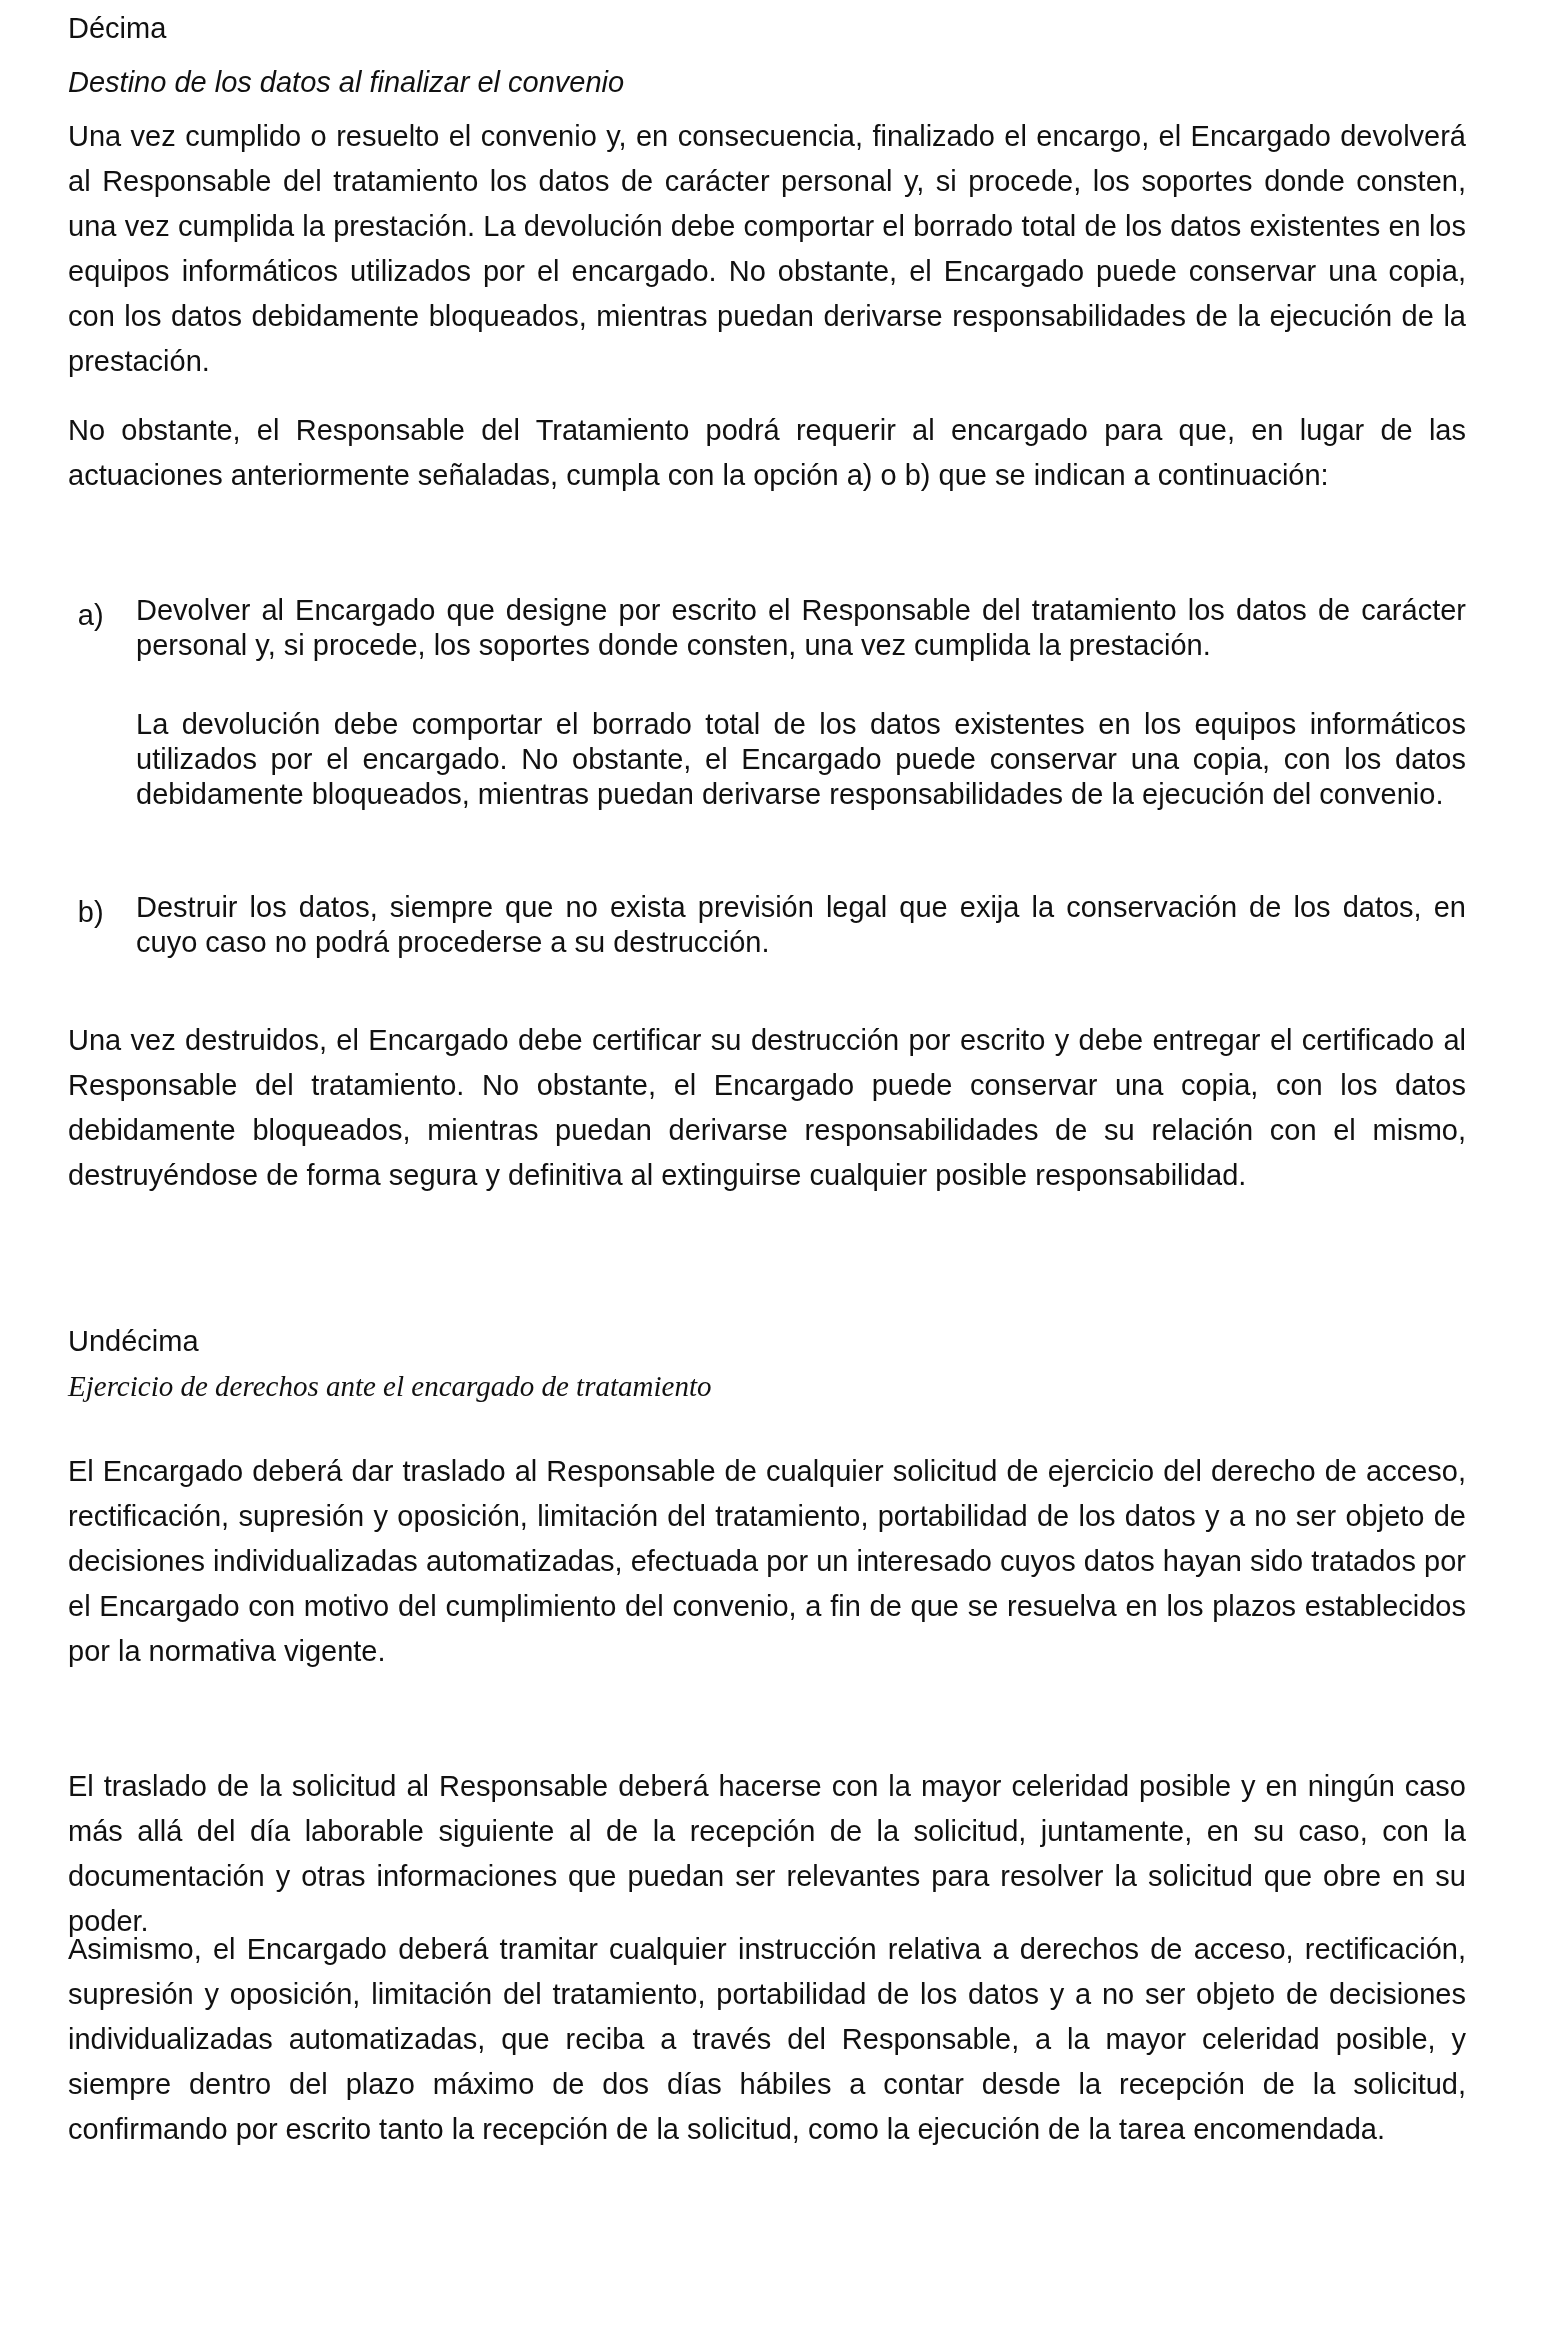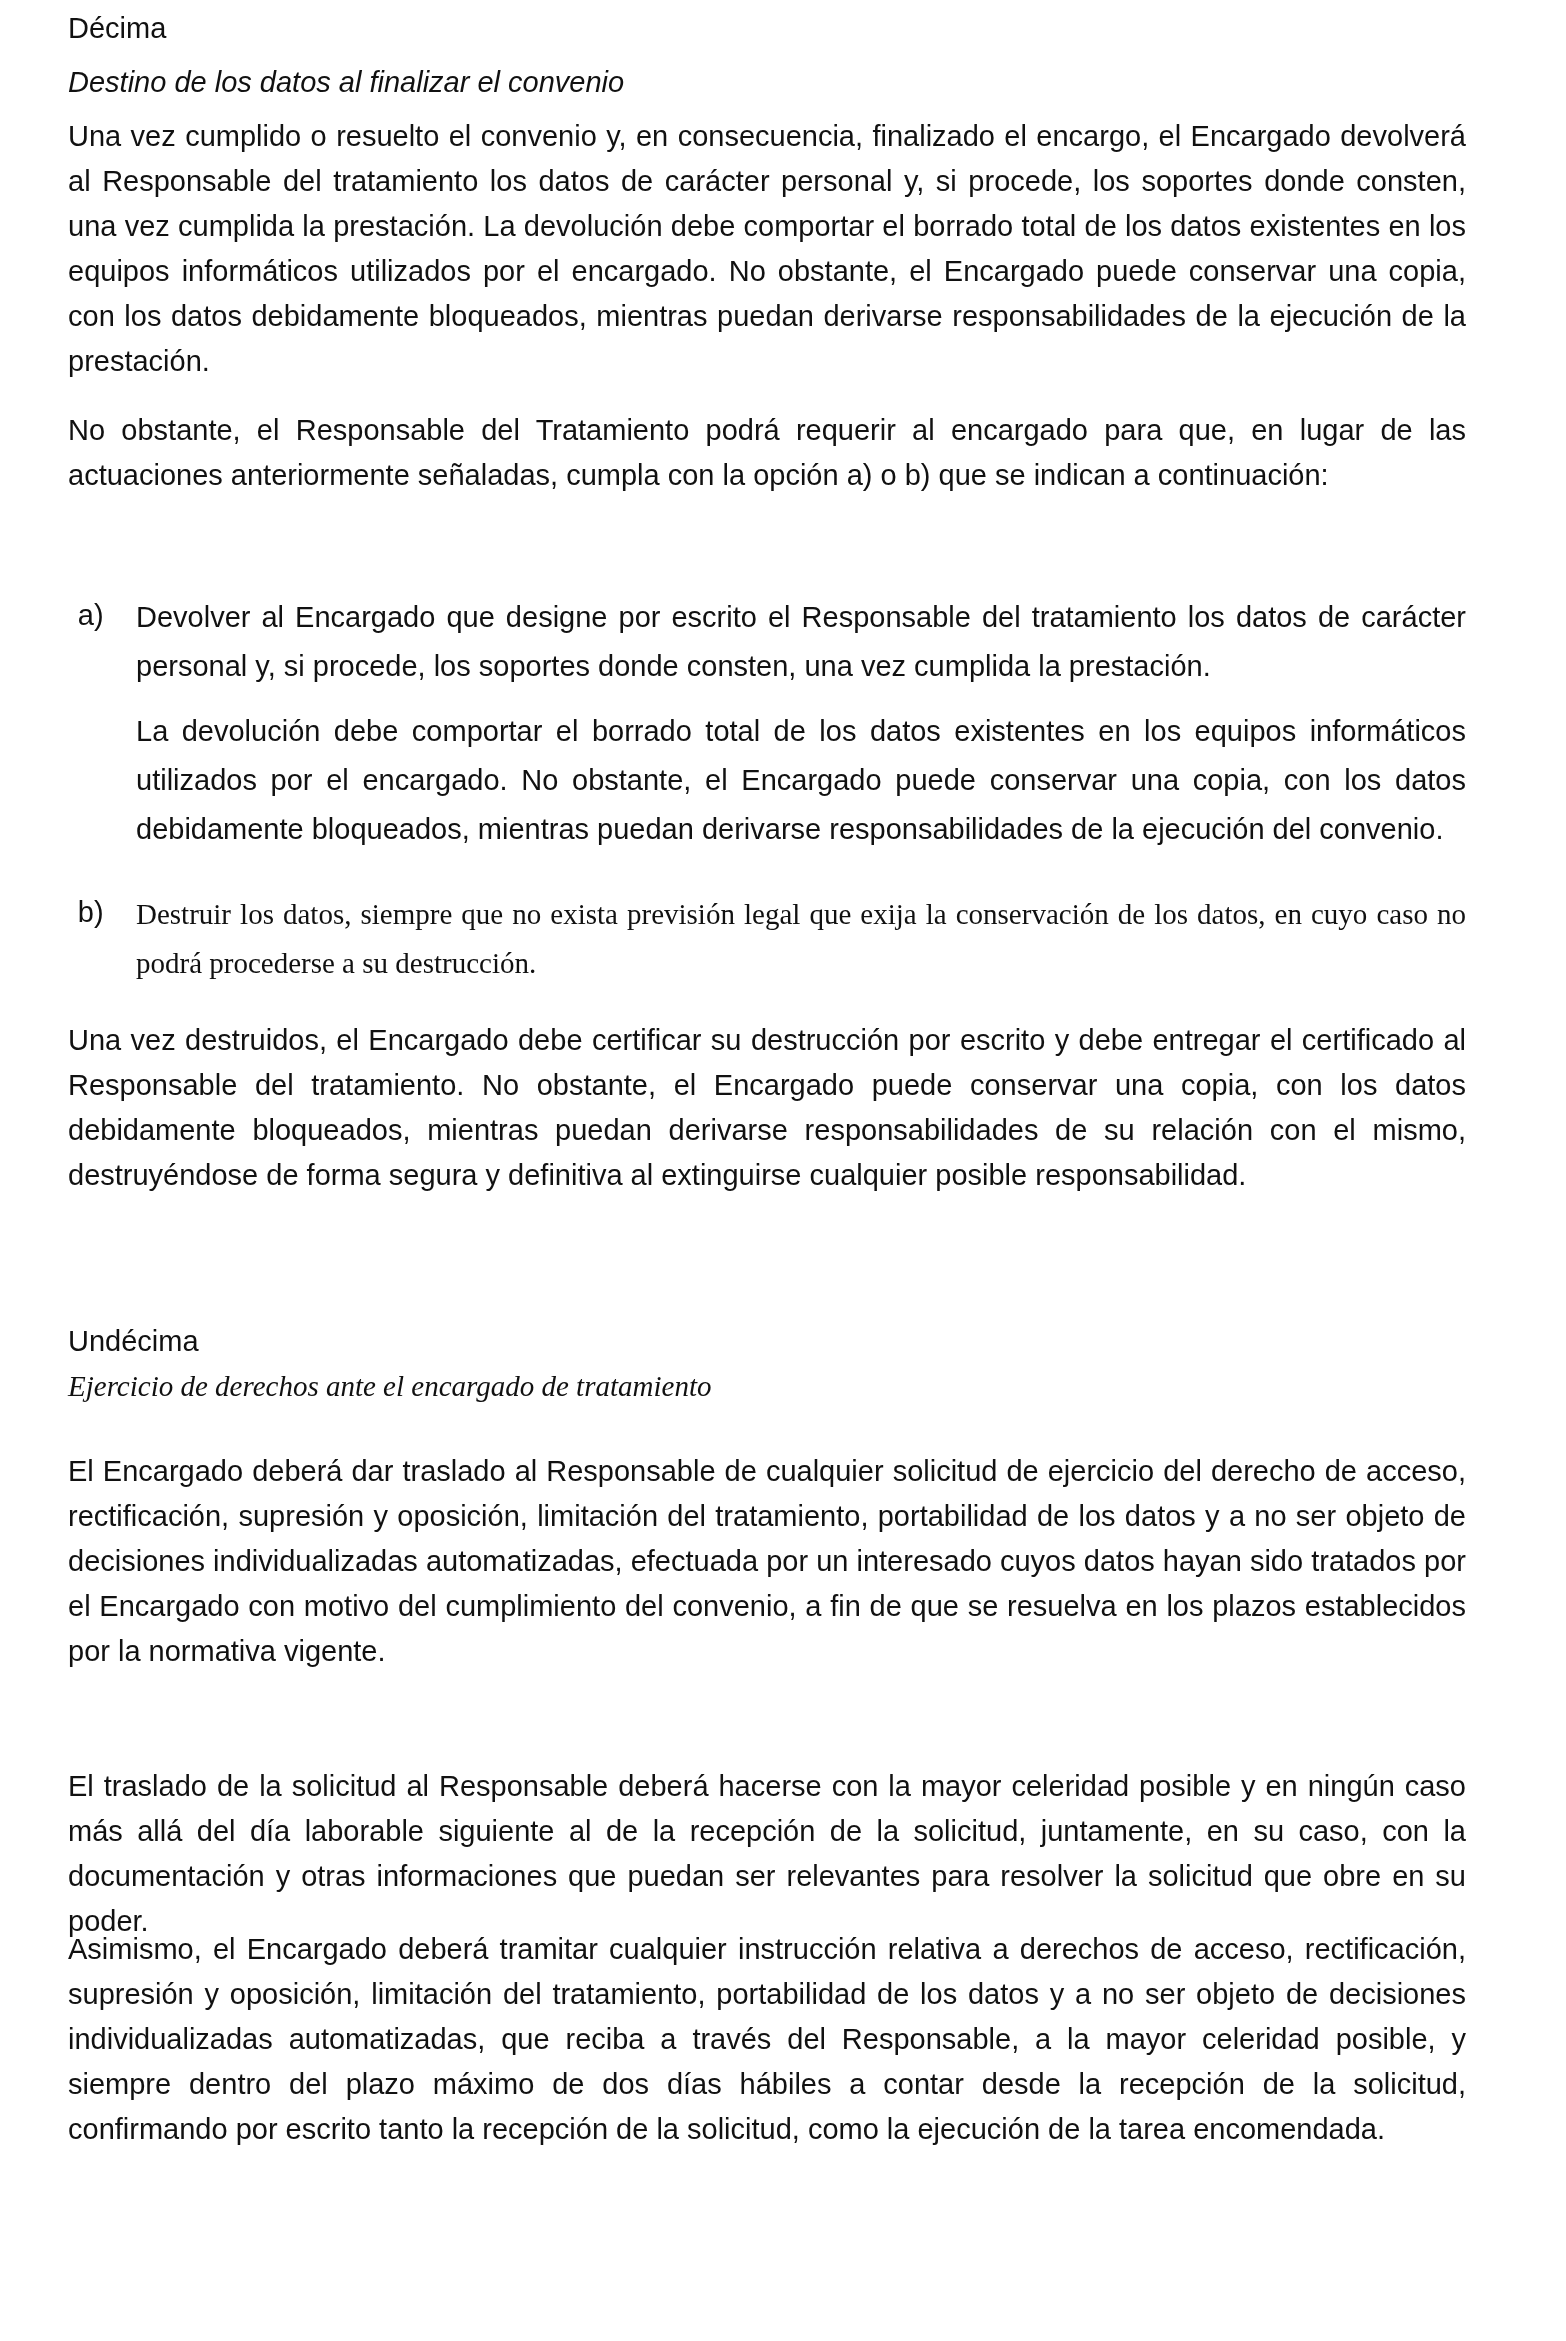--- a/index.html
+++ b/index.html
@@ -4,42 +4,42 @@
 <style>
   html, body { margin:0; padding:0; background:#ffffff; }
   body { width:1567px; height:2342px; position:relative; overflow:hidden;
     font-family:"Liberation Sans", sans-serif; color:#111; font-size:29px; }
   .blk { position:absolute; left:68px; width:1398px; line-height:45px; text-align:justify; }
   .last { text-align-last:left; }
   .h { font-weight:normal; }
   .it { font-style:italic; }
   .li { position:absolute; left:68px; width:1398px; }
   .li .mk { position:absolute; left:9.8px; top:0; line-height:45px; }
-  .li .tx { position:absolute; left:68px; width:1330px; line-height:49px; text-align:justify; }
+  .li .tx { position:absolute; left:68px; width:1330px; line-height:35px; text-align:justify; }
 </style>
 </head>
 <body>
 
 <div>
 
   <div class="blk h" style="top:5.6px;">Décima</div>
   <div class="blk it" style="top:60px;">Destino de los datos al finalizar el convenio</div>
 
   <div class="blk last" style="top:114px;">Una vez cumplido o resuelto el convenio y, en consecuencia, finalizado el encargo, el Encargado devolverá al Responsable del tratamiento los datos de carácter personal y, si procede, los soportes donde consten, una vez cumplida la prestación. La devolución debe comportar el borrado total de los datos existentes en los equipos informáticos utilizados por el encargado. No obstante, el Encargado puede conservar una copia, con los datos debidamente bloqueados, mientras puedan derivarse responsabilidades de la ejecución de la prestación.</div>
   <div class="blk last" style="top:408px;">No obstante, el Responsable del Tratamiento podrá requerir al encargado para que, en lugar de las actuaciones anteriormente señaladas, cumpla con la opción a) o b) que se indican a continuación:</div>
 
   <div class="li" style="top:593px;">
     <span class="mk">a)</span>
     <div class="tx last" style="top:0;">Devolver al Encargado que designe por escrito el Responsable del tratamiento los datos de carácter personal y, si procede, los soportes donde consten, una vez cumplida la prestación.</div>
     <div class="tx last" style="top:114px;">La devolución debe comportar el borrado total de los datos existentes en los equipos informáticos utilizados por el encargado. No obstante, el Encargado puede conservar una copia, con los datos debidamente bloqueados, mientras puedan derivarse responsabilidades de la ejecución del convenio.</div>
   </div>
 
   <div class="li" style="top:890px;">
     <span class="mk">b)</span>
-    <div class="tx last" style="top:0;font-family:Liberation Serif, serif;">Destruir los datos, siempre que no exista previsión legal que exija la conservación de los datos, en cuyo caso no podrá procederse a su destrucción.</div>
+    <div class="tx last" style="top:0;">Destruir los datos, siempre que no exista previsión legal que exija la conservación de los datos, en cuyo caso no podrá procederse a su destrucción.</div>
   </div>
 
   <div class="blk last" style="top:1018px;">Una vez destruidos, el Encargado debe certificar su destrucción por escrito y debe entregar el certificado al Responsable del tratamiento. No obstante, el Encargado puede conservar una copia, con los datos debidamente bloqueados, mientras puedan derivarse responsabilidades de su relación con el mismo, destruyéndose de forma segura y definitiva al extinguirse cualquier posible responsabilidad.</div>
 
   <div class="blk h" style="top:1280px;margin-top:39px;">Undécima</div>
   <div class="blk it" style="top:1364px;font-family:Liberation Serif, serif;">Ejercicio de derechos ante el encargado de tratamiento</div>
 
   <div class="blk last" style="top:1449px;">El Encargado deberá dar traslado al Responsable de cualquier solicitud de ejercicio del derecho de acceso, rectificación, supresión y oposición, limitación del tratamiento, portabilidad de los datos y a no ser objeto de decisiones individualizadas automatizadas, efectuada por un interesado cuyos datos hayan sido tratados por el Encargado con motivo del cumplimiento del convenio, a fin de que se resuelva en los plazos establecidos por la normativa vigente.</div>
   <div class="blk last" style="top:1764px;">El traslado de la solicitud al Responsable deberá hacerse con la mayor celeridad posible y en ningún caso más allá del día laborable siguiente al de la recepción de la solicitud, juntamente, en su caso, con la documentación y otras informaciones que puedan ser relevantes para resolver la solicitud que obre en su poder.</div>
   <div class="blk last" style="top:1927px;">Asimismo, el Encargado deberá tramitar cualquier instrucción relativa a derechos de acceso, rectificación, supresión y oposición, limitación del tratamiento, portabilidad de los datos y a no ser objeto de decisiones individualizadas automatizadas, que reciba a través del Responsable, a la mayor celeridad posible, y siempre dentro del plazo máximo de dos días hábiles a contar desde la recepción de la solicitud, confirmando por escrito tanto la recepción de la solicitud, como la ejecución de la tarea encomendada.</div>

